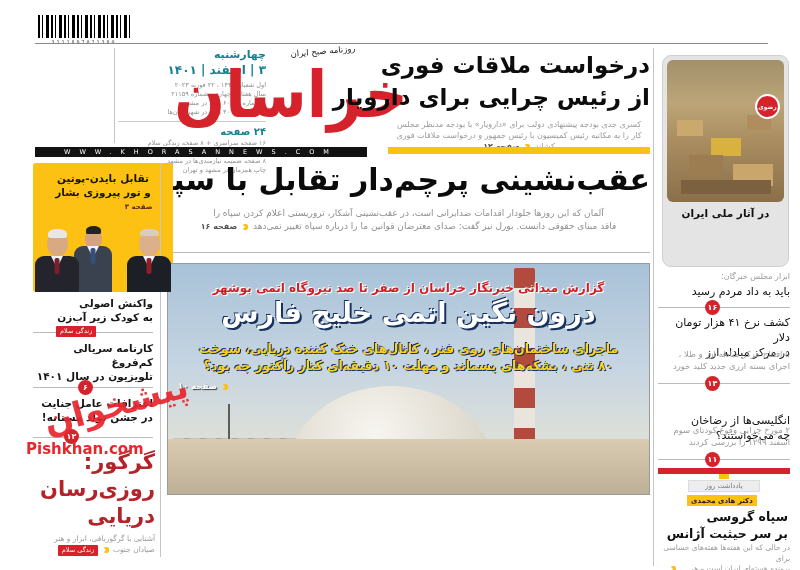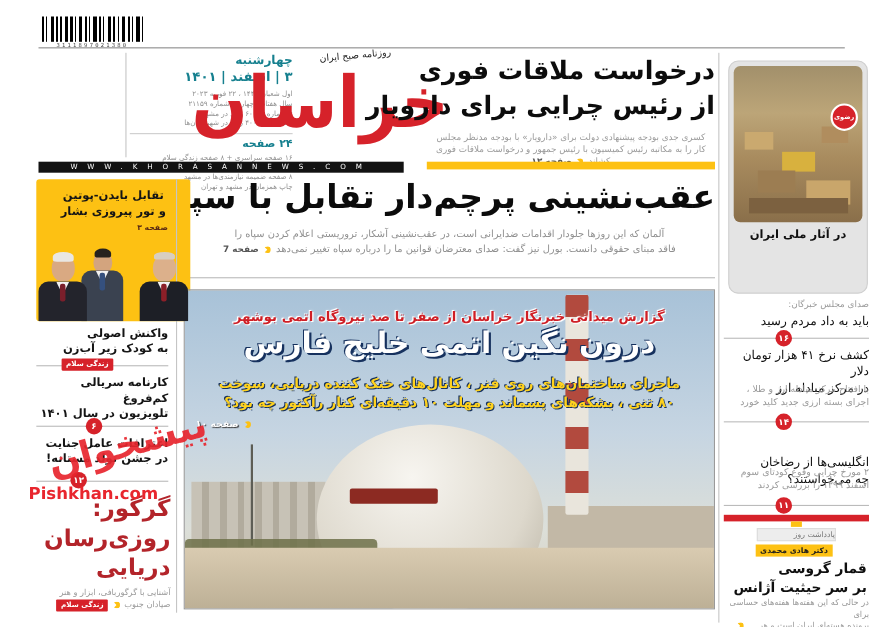--- a/index.html
+++ b/index.html
@@ -62,29 +62,29 @@
   .world-ref{position:absolute;right:8px;top:40px;font-size:7px;color:#5a2a14;font-weight:bold;}
   .leaders{position:absolute;bottom:0;left:0;width:100%;height:80px;}
   .bust{position:absolute;bottom:0;}
   .head{border-radius:50% 50% 46% 46%;margin:0 auto;position:relative;}
   .hair{position:absolute;top:-2px;left:1px;right:1px;height:9px;border-radius:50% 50% 20% 20%;}
   .torso{border-radius:9px 9px 0 0;margin-top:-3px;position:relative;}
   .shirt{position:absolute;top:0;left:50%;transform:translateX(-50%);width:12px;height:12px;background:#f2f2f2;clip-path:polygon(0 0,100% 0,50% 100%);}
   .tie{position:absolute;top:2px;left:50%;transform:translateX(-50%);width:5px;height:16px;border-radius:2px;}
 
   .lc-item{position:absolute;left:33px;width:120px;font-size:10.5px;font-weight:bold;color:#151515;line-height:14px;text-align:right;}
-  .sec-label{position:absolute;background:var(--red);color:#fff;font-size:6.5px;line-height:9px;padding:1px 4px;border-radius:1px;z-index:3;font-weight:bold;}
+  .sec-label{position:absolute;background:var(--red);color:#fff;font-size:6.5px;line-height:9px;padding:1px 4px;border-radius:1px;z-index:3;font-weight:normal;}
   .feature-title{position:absolute;left:33px;top:449px;width:122px;text-align:right;color:#b3242a;font-weight:bold;font-size:21px;line-height:27px;}
   .feature-sum{position:absolute;left:30px;top:533px;width:125px;font-size:7.5px;color:#9a9a9a;line-height:11px;text-align:right;}
 
   .wm-fa{position:absolute;left:42px;top:384px;font-size:34px;font-weight:bold;color:#e8262e;transform:rotate(-15deg);opacity:.92;z-index:6;}
   .wm-en{position:absolute;left:26px;top:440px;font-size:15px;font-weight:bold;color:#e8262e;direction:ltr;z-index:6;}
 
   
-  .photo{position:absolute;left:167px;top:263px;width:483px;height:291px;overflow:hidden;border:1px solid #9a9a9a;
+  .photo{position:absolute;left:167px;top:263px;width:483px;height:232px;overflow:hidden;border:1px solid #9a9a9a;
     background:linear-gradient(180deg,#a8c2d8 0%,#c6d5e2 45%,#dcdfd9 75%,#d6cdbb 100%);}
   .chimney{position:absolute;left:346px;top:4px;width:21px;height:200px;
     background:repeating-linear-gradient(180deg,#b24a3e 0 20px,#e9e5dc 20px 40px);border-radius:2px;}
   .dome{position:absolute;left:120px;top:122px;width:206px;height:172px;border-radius:50%;z-index:1;
     background:radial-gradient(circle at 42% 28%,#f7f5f0,#ddd8cc 62%,#b8b2a3 95%);}
   .dome-sign{position:absolute;left:150px;top:180px;width:80px;height:14px;background:#8c2a22;border-radius:2px;z-index:2;}
   .bldg-l{position:absolute;left:6px;top:174px;width:122px;height:68px;z-index:0;
     background:repeating-linear-gradient(90deg,#c7c2b6 0 10px,#b1ab9d 10px 16px);}
   .bldg-r{position:absolute;left:330px;top:196px;width:152px;height:52px;background:#c2b8a6;z-index:0;}
   .ground{position:absolute;left:0;bottom:0;width:100%;height:55px;z-index:2;
@@ -110,21 +110,21 @@
     border:2px solid #fff;color:#fff;font-size:6px;line-height:21px;text-align:center;font-weight:bold;z-index:4;}
   .sb-caption{position:absolute;left:0;top:150px;width:100%;text-align:center;font-size:10.5px;font-weight:bold;color:#101010;line-height:15px;}
 
   .sb-kicker{position:absolute;left:658px;width:132px;font-size:8px;color:#9a9a9a;text-align:right;}
   .sb-title{position:absolute;left:658px;width:132px;font-size:11px;font-weight:normal;color:#0f0f0f;line-height:15px;text-align:right;}
   .sb-sum{position:absolute;left:658px;width:132px;font-size:8.5px;color:#9a9a9a;line-height:12px;text-align:right;}
 
   .note-bar{position:absolute;left:658px;top:468px;width:132px;height:6px;background:var(--red);}
   .note-notch{position:absolute;left:719px;top:474px;width:10px;height:5px;background:var(--yellow);}
   .note-label{position:absolute;left:688px;top:480px;width:72px;height:12px;background:#ededed;border:1px solid #dcdcdc;
-    color:#777;font-size:7px;line-height:10px;}
+    color:#777;font-size:7px;line-height:10px;text-align:center;}
   .note-author{position:absolute;left:687px;top:495px;background:var(--yellow);color:#1c1c1c;font-size:7px;font-weight:bold;padding:1.5px 4px;}
   .note-title{position:absolute;left:658px;top:508px;width:130px;font-size:12.5px;font-weight:bold;color:#0f0f0f;line-height:17px;text-align:right;}
   .note-sum{position:absolute;left:655px;top:543px;width:135px;font-size:7.5px;color:#9a9a9a;line-height:10.5px;text-align:right;}
 </style>
 </head>
 <body>
 
 <div class="page">
 
   <div class="barcode"></div>
@@ -171,21 +171,21 @@
 
   <div class="web-strip">WWW.KHORASANNEWS.COM</div>
   <div class="yellow-bar"></div>
 
   <div class="lead">
     <h1>عقب‌نشینی پرچم‌دار تقابل با سپاه</h1>
     <div class="sum">
       <div>آلمان که این روزها جلودار اقدامات ضدایرانی است، در عقب‌نشینی آشکار، تروریستی اعلام کردن سپاه را</div>
       <div><span>فاقد مبنای حقوقی دانست. بورل نیز گفت: صدای معترضان قوانین ما را درباره سپاه تغییر نمی‌دهد</span>
         <span class="crescent"></span>
-        <span class="pgref">صفحه 7</span>
+        <span class="pgref">صفحه ۱۶</span>
       </div>
     </div>
   </div>
   <div class="hline" style="left:167px;top:252px;width:483px;"></div>
 
   <div class="world-card">
     <div class="wt">تقابل بایدن-پوتین</div>
     <div class="wt" style="margin-top:0;">و تور پیروزی بشار</div>
     <div class="world-ref">
       <span class="crescent"></span>
@@ -298,21 +298,21 @@
       <div class="house" style="left:22px;top:95px;width:34px;height:20px;background:#9c7d52;"></div>
       <div class="house" style="left:66px;top:104px;width:40px;height:22px;background:#c9a66b;"></div>
       <div class="house" style="left:14px;top:120px;width:90px;height:14px;background:#7c6140;"></div>
     </div>
     <div class="sb-badge">رضوی</div>
     <div class="sb-caption">
       <div>در آثار ملی ایران</div>
     </div>
   </div>
 
-  <div class="sb-kicker" style="top:272px;">صدای مجلس خبرگان:</div>
+  <div class="sb-kicker" style="top:272px;">ابزار مجلس خبرگان:</div>
   <div class="sb-title" style="top:284px;">باید به داد مردم رسید</div>
   <div class="hline" style="left:658px;top:307px;width:132px;"></div>
   <div class="pg" style="left:705px;top:300px;">۱۶</div>
 
   <div class="sb-title" style="top:315px;">
     <div>کشف نرخ ۴۱ هزار تومان دلار</div>
     <div>در مرکز مبادله ارز</div>
   </div>
   <div class="sb-sum" style="top:348px;">
     <div>با افتتاح مرکز مبادله ارز و طلا ،</div>
@@ -330,21 +330,21 @@
     <div>اسفند ۱۲۹۹ را بررسی کردند</div>
   </div>
   <div class="hline" style="left:658px;top:459px;width:132px;"></div>
   <div class="pg" style="left:705px;top:452px;">۱۱</div>
 
   <div class="note-bar"></div>
   <div class="note-notch"></div>
   <div class="note-label">یادداشت روز</div>
   <div class="note-author">دکتر هادی محمدی</div>
   <div class="note-title">
-    <div>قمار گروسی</div>
+    <div>سپاه گروسی</div>
     <div>بر سر حیثیت آژانس</div>
   </div>
   <div class="note-sum">
     <div>در حالی که این هفته‌ها هفته‌های حساسی برای</div>
     <div>
       <span>پرونده هسته‌ای ایران است و هر ...</span>
       <span class="crescent"></span>
       
     </div>
   </div>

